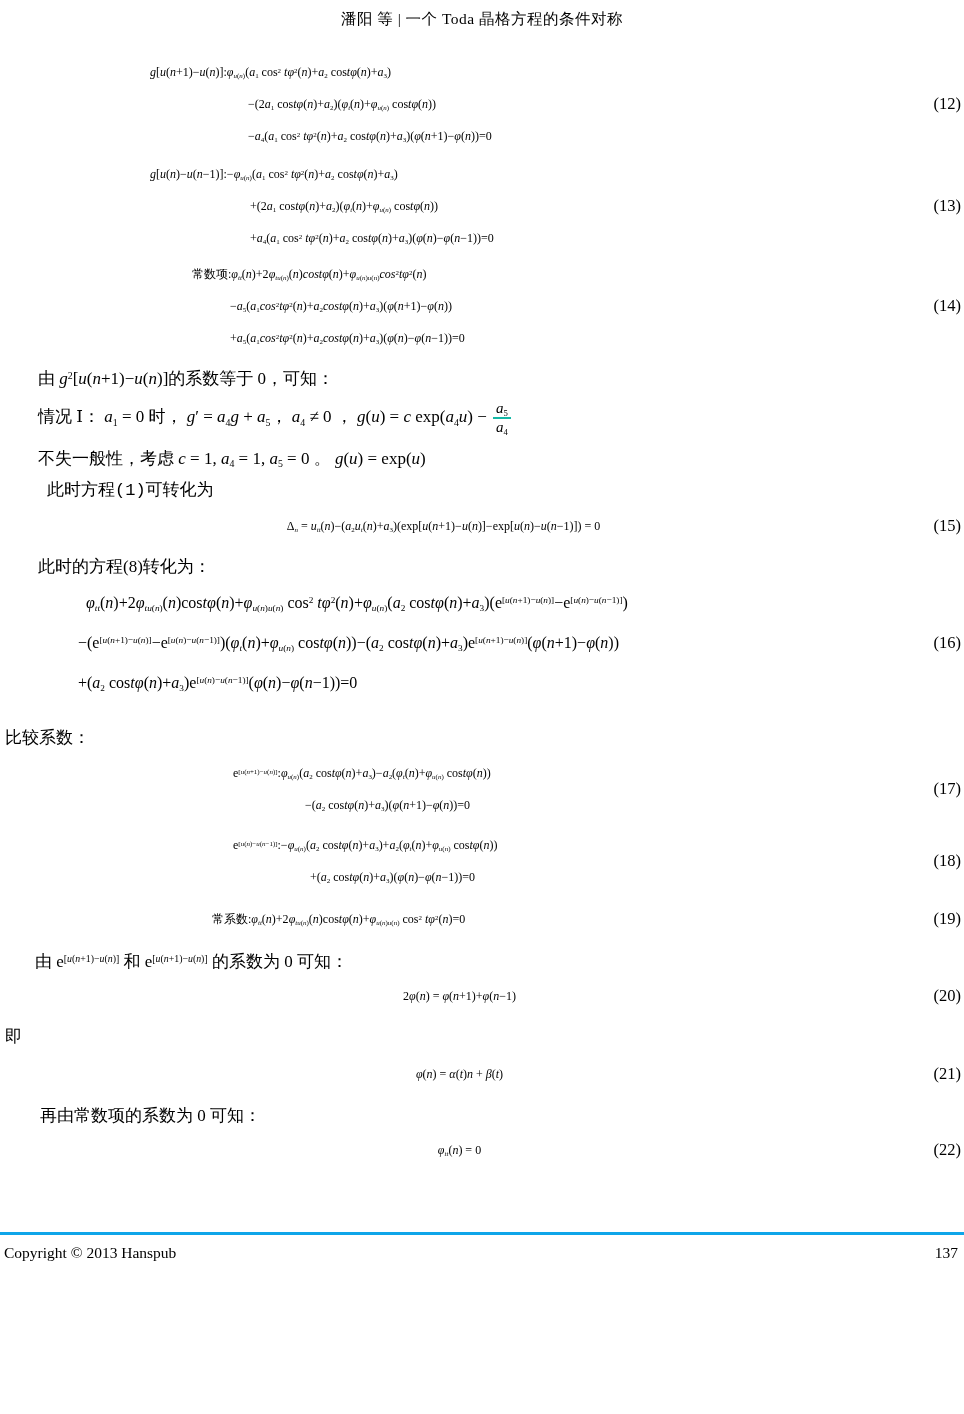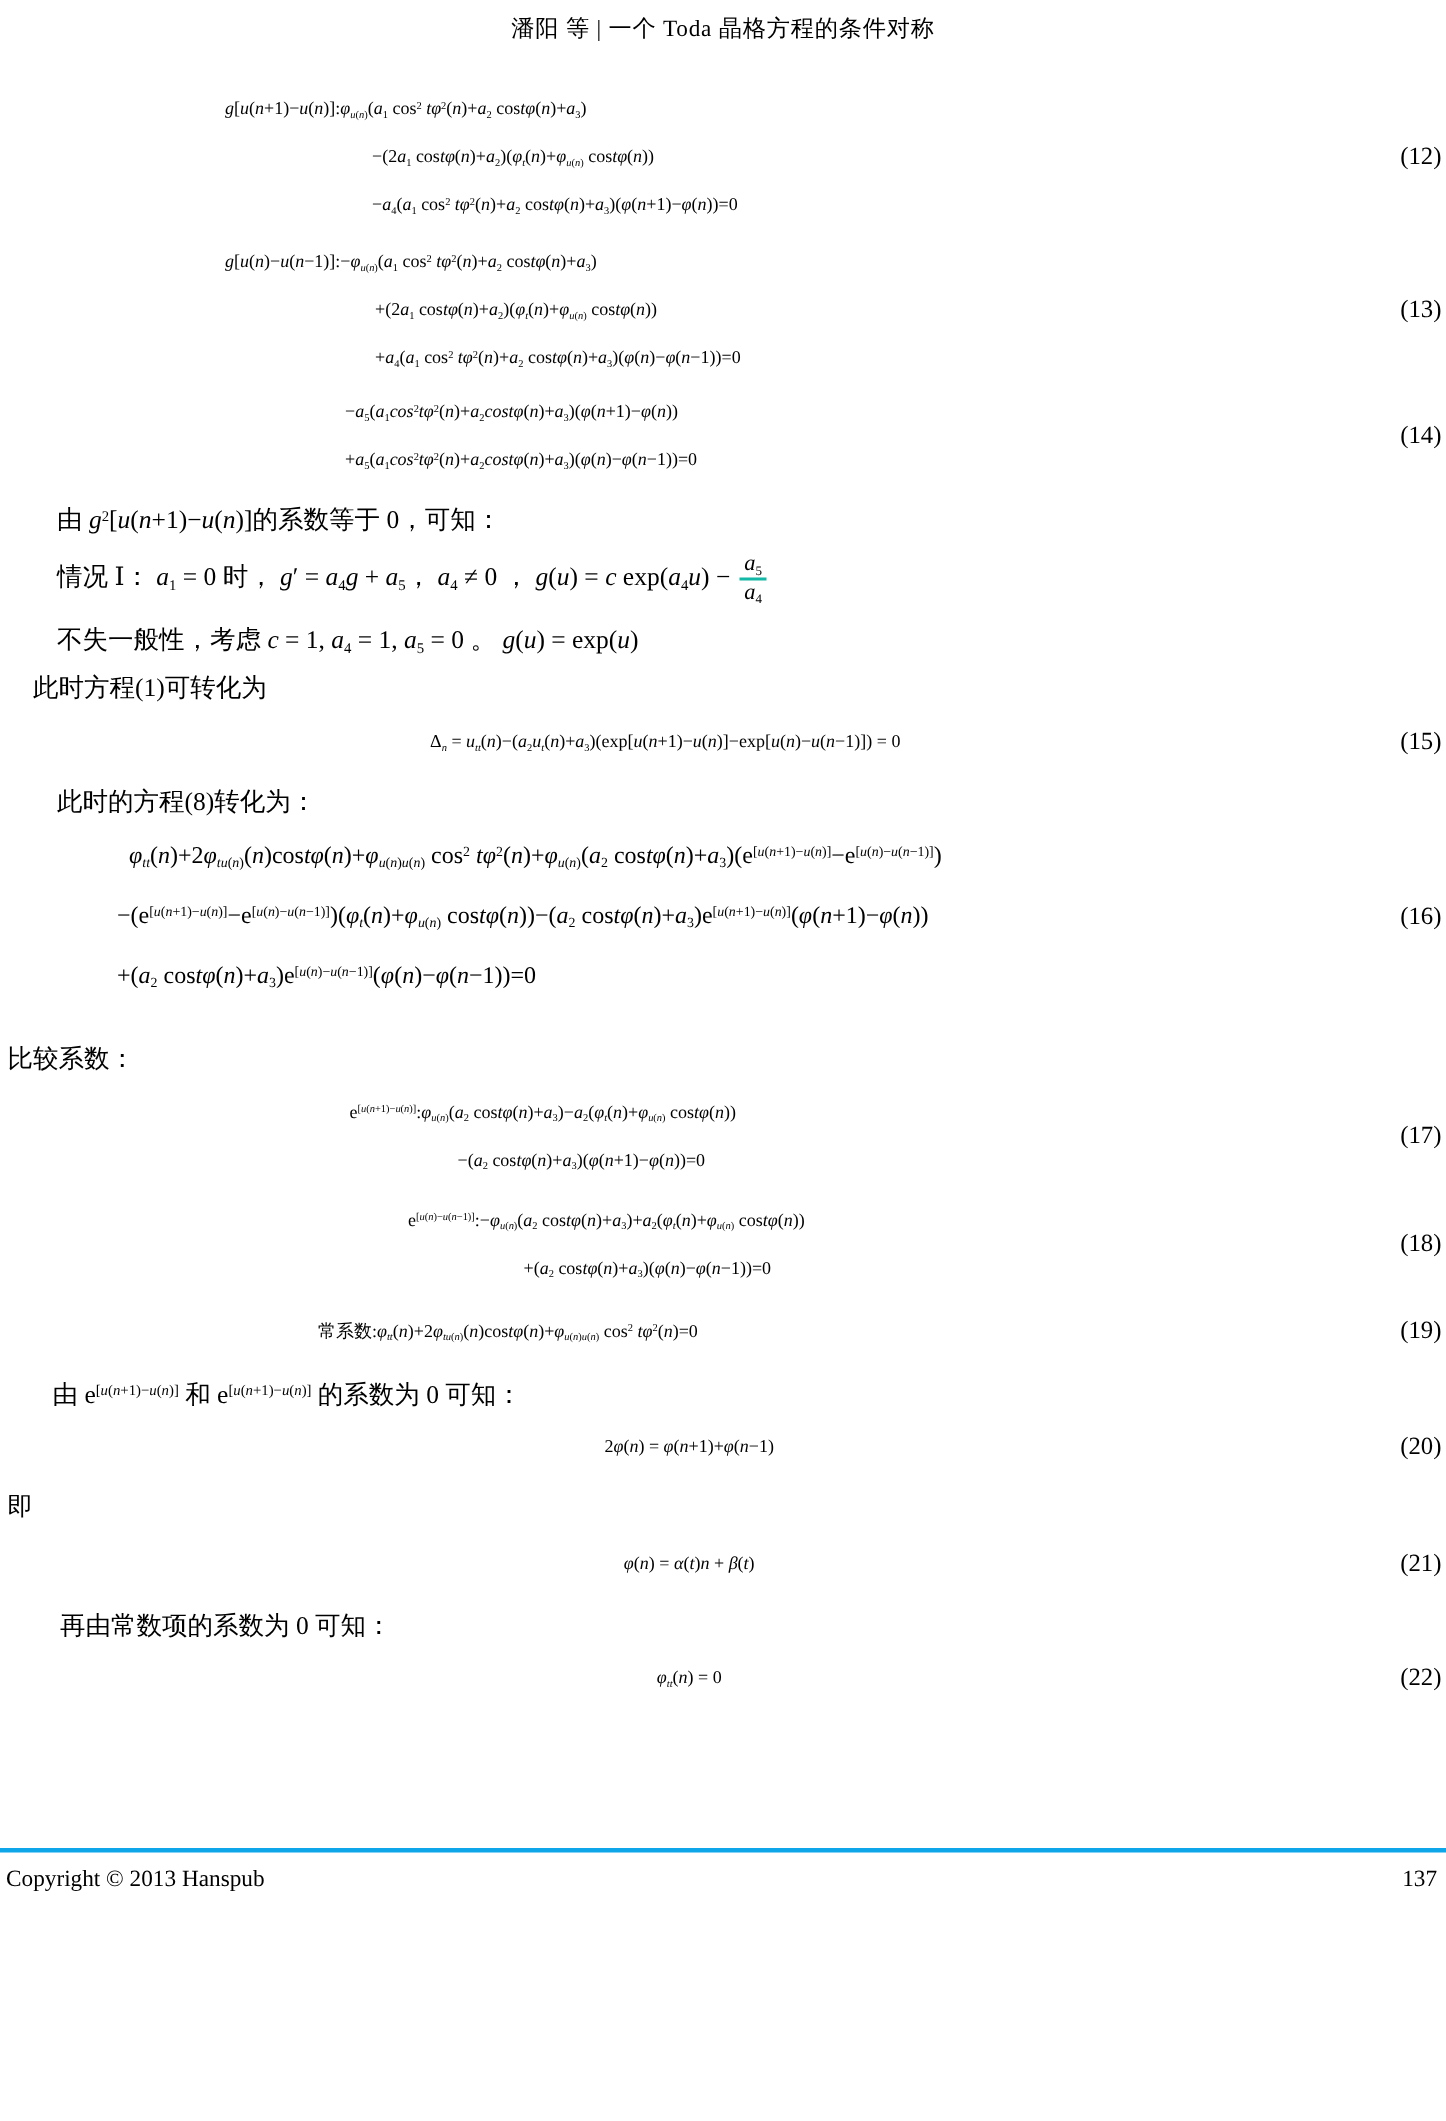--- a/index.html
+++ b/index.html
@@ -85,33 +85,34 @@
     <div class="eq-body">
       <div class="eq-line" style="margin-left:150px;"><i>g</i>[<i>u</i>(<i>n</i>)−<i>u</i>(<i>n</i>−1)]:−<i>φ</i><sub><i>u</i>(<i>n</i>)</sub>(<i>a</i><sub>1</sub> cos<sup>2</sup> <i>tφ</i><sup>2</sup>(<i>n</i>)+<i>a</i><sub>2</sub> cos<i>tφ</i>(<i>n</i>)+<i>a</i><sub>3</sub>)</div>
       <div class="eq-line" style="margin-left:250px;">+(2<i>a</i><sub>1</sub> cos<i>tφ</i>(<i>n</i>)+<i>a</i><sub>2</sub>)(<i>φ</i><sub><i>t</i></sub>(<i>n</i>)+<i>φ</i><sub><i>u</i>(<i>n</i>)</sub> cos<i>tφ</i>(<i>n</i>))</div>
       <div class="eq-line" style="margin-left:250px;">+<i>a</i><sub>4</sub>(<i>a</i><sub>1</sub> cos<sup>2</sup> <i>tφ</i><sup>2</sup>(<i>n</i>)+<i>a</i><sub>2</sub> cos<i>tφ</i>(<i>n</i>)+<i>a</i><sub>3</sub>)(<i>φ</i>(<i>n</i>)−<i>φ</i>(<i>n</i>−1))=0</div>
     </div>
     <div class="eq-num">(13)</div>
   </div>
 
   <div class="eq-row" style="margin-top:4px;">
     <div class="eq-body">
+      <div class="eq-line" style="margin-left:192px;">常数项:<i>φ</i><sub><i>tt</i></sub>(<i>n</i>)+2<i>φ</i><sub><i>tu</i>(<i>n</i>)</sub>(<i>n</i>)<i>costφ</i>(<i>n</i>)+<i>φ</i><sub><i>u</i>(<i>n</i>)<i>u</i>(<i>n</i>)</sub><i>cos</i><sup>2</sup><i>tφ</i><sup>2</sup>(<i>n</i>)</div>
       <div class="eq-line" style="margin-left:230px;">−<i>a</i><sub>5</sub>(<i>a</i><sub>1</sub><i>cos</i><sup>2</sup><i>tφ</i><sup>2</sup>(<i>n</i>)+<i>a</i><sub>2</sub><i>costφ</i>(<i>n</i>)+<i>a</i><sub>3</sub>)(<i>φ</i>(<i>n</i>+1)−<i>φ</i>(<i>n</i>))</div>
       <div class="eq-line" style="margin-left:230px;">+<i>a</i><sub>5</sub>(<i>a</i><sub>1</sub><i>cos</i><sup>2</sup><i>tφ</i><sup>2</sup>(<i>n</i>)+<i>a</i><sub>2</sub><i>costφ</i>(<i>n</i>)+<i>a</i><sub>3</sub>)(<i>φ</i>(<i>n</i>)−<i>φ</i>(<i>n</i>−1))=0</div>
     </div>
     <div class="eq-num">(14)</div>
   </div>
 
   <div class="para" style="margin:12px 0 0 38px;">由 <i>g</i><sup>2</sup>[<i>u</i>(<i>n</i>+1)−<i>u</i>(<i>n</i>)]的系数等于 0，可知：</div>
 
   <div class="para" style="margin:8px 0 0 38px;">情况 Ⅰ： <i>a</i><sub>1</sub> = 0 时， <i>g</i>′ = <i>a</i><sub>4</sub><i>g</i> + <i>a</i><sub>5</sub>， <i>a</i><sub>4</sub> ≠ 0 ， <i>g</i>(<i>u</i>) = <i>c</i> exp(<i>a</i><sub>4</sub><i>u</i>) − <span class="frac"><span class="fnum"><i>a</i><sub>5</sub></span><span class="fden"><i>a</i><sub>4</sub></span></span></div>
 
   <div class="para" style="margin:10px 0 0 38px;">不失一般性，考虑 <i>c</i> = 1, <i>a</i><sub>4</sub> = 1, <i>a</i><sub>5</sub> = 0 。 <i>g</i>(<i>u</i>) = exp(<i>u</i>)</div>
 
-  <div class="para" style="margin:7px 0 0 22px;">此时方程(1)可转化为</div>
+  <div class="para" style="margin:7px 0 0 47px;font-family:Liberation Mono, monospace;">此时方程(1)可转化为</div>
 
   <div class="eq-row eq-center" style="margin-top:6px;gap:32px;">
     <div class="eq-body">
       <div class="eq-line">Δ<sub><i>n</i></sub> = <i>u</i><sub><i>tt</i></sub>(<i>n</i>)−(<i>a</i><sub>2</sub><i>u</i><sub><i>t</i></sub>(<i>n</i>)+<i>a</i><sub>3</sub>)(exp[<i>u</i>(<i>n</i>+1)−<i>u</i>(<i>n</i>)]−exp[<i>u</i>(<i>n</i>)−<i>u</i>(<i>n</i>−1)]) = 0</div>
     </div>
     <div class="eq-num">(15)</div>
   </div>
 
   <div class="para" style="margin:12px 0 0 38px;">此时的方程(8)转化为：</div>
 
@@ -127,21 +128,21 @@
   <div class="para" style="margin:22px 0 0 5px;">比较系数：</div>
 
   <div class="eq-row" style="margin-top:6px;">
     <div class="eq-body">
       <div class="eq-line" style="margin-left:233px;">e<sup>[<i>u</i>(<i>n</i>+1)−<i>u</i>(<i>n</i>)]</sup>:<i>φ</i><sub><i>u</i>(<i>n</i>)</sub>(<i>a</i><sub>2</sub> cos<i>tφ</i>(<i>n</i>)+<i>a</i><sub>3</sub>)−<i>a</i><sub>2</sub>(<i>φ</i><sub><i>t</i></sub>(<i>n</i>)+<i>φ</i><sub><i>u</i>(<i>n</i>)</sub> cos<i>tφ</i>(<i>n</i>))</div>
       <div class="eq-line" style="margin-left:305px;">−(<i>a</i><sub>2</sub> cos<i>tφ</i>(<i>n</i>)+<i>a</i><sub>3</sub>)(<i>φ</i>(<i>n</i>+1)−<i>φ</i>(<i>n</i>))=0</div>
     </div>
     <div class="eq-num">(17)</div>
   </div>
 
-  <div class="eq-row" style="margin-top:8px;margin-left:39px;">
+  <div class="eq-row" style="margin-top:8px;">
     <div class="eq-body">
       <div class="eq-line" style="margin-left:233px;">e<sup>[<i>u</i>(<i>n</i>)−<i>u</i>(<i>n</i>−1)]</sup>:−<i>φ</i><sub><i>u</i>(<i>n</i>)</sub>(<i>a</i><sub>2</sub> cos<i>tφ</i>(<i>n</i>)+<i>a</i><sub>3</sub>)+<i>a</i><sub>2</sub>(<i>φ</i><sub><i>t</i></sub>(<i>n</i>)+<i>φ</i><sub><i>u</i>(<i>n</i>)</sub> cos<i>tφ</i>(<i>n</i>))</div>
       <div class="eq-line" style="margin-left:310px;">+(<i>a</i><sub>2</sub> cos<i>tφ</i>(<i>n</i>)+<i>a</i><sub>3</sub>)(<i>φ</i>(<i>n</i>)−<i>φ</i>(<i>n</i>−1))=0</div>
     </div>
     <div class="eq-num">(18)</div>
   </div>
 
   <div class="eq-row" style="margin-top:10px;">
     <div class="eq-body">
       <div class="eq-line" style="margin-left:212px;">常系数:<i>φ</i><sub><i>tt</i></sub>(<i>n</i>)+2<i>φ</i><sub><i>tu</i>(<i>n</i>)</sub>(<i>n</i>)cos<i>tφ</i>(<i>n</i>)+<i>φ</i><sub><i>u</i>(<i>n</i>)<i>u</i>(<i>n</i>)</sub> cos<sup>2</sup> <i>tφ</i><sup>2</sup>(<i>n</i>)=0</div>

